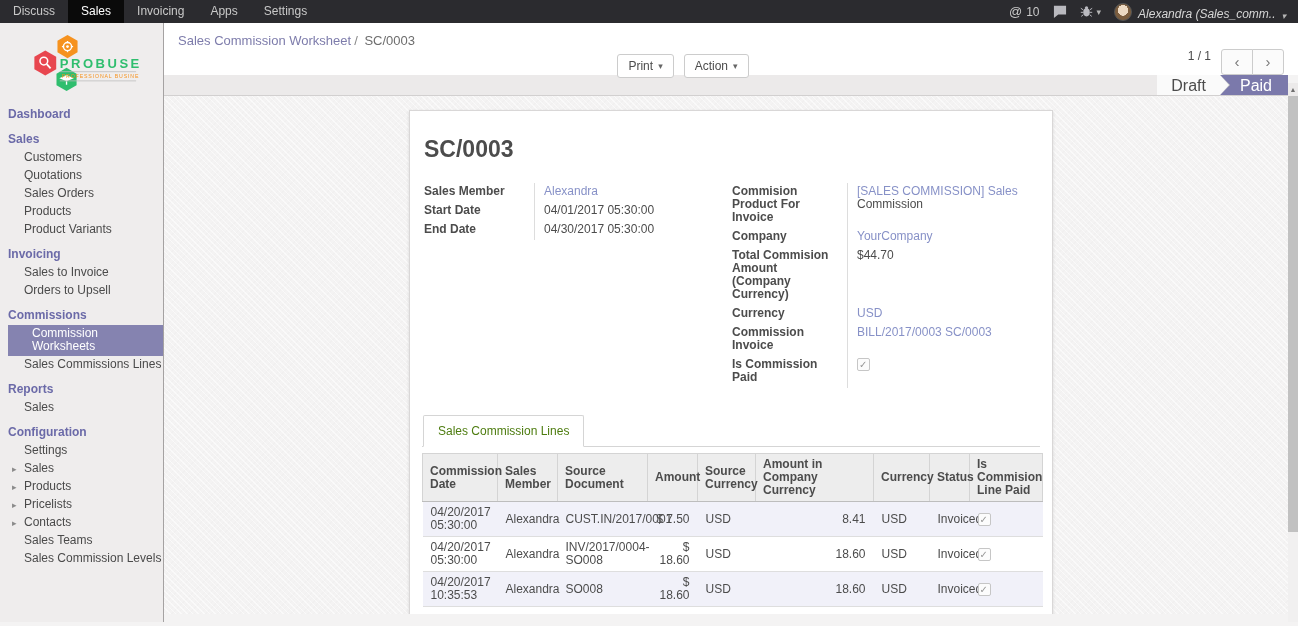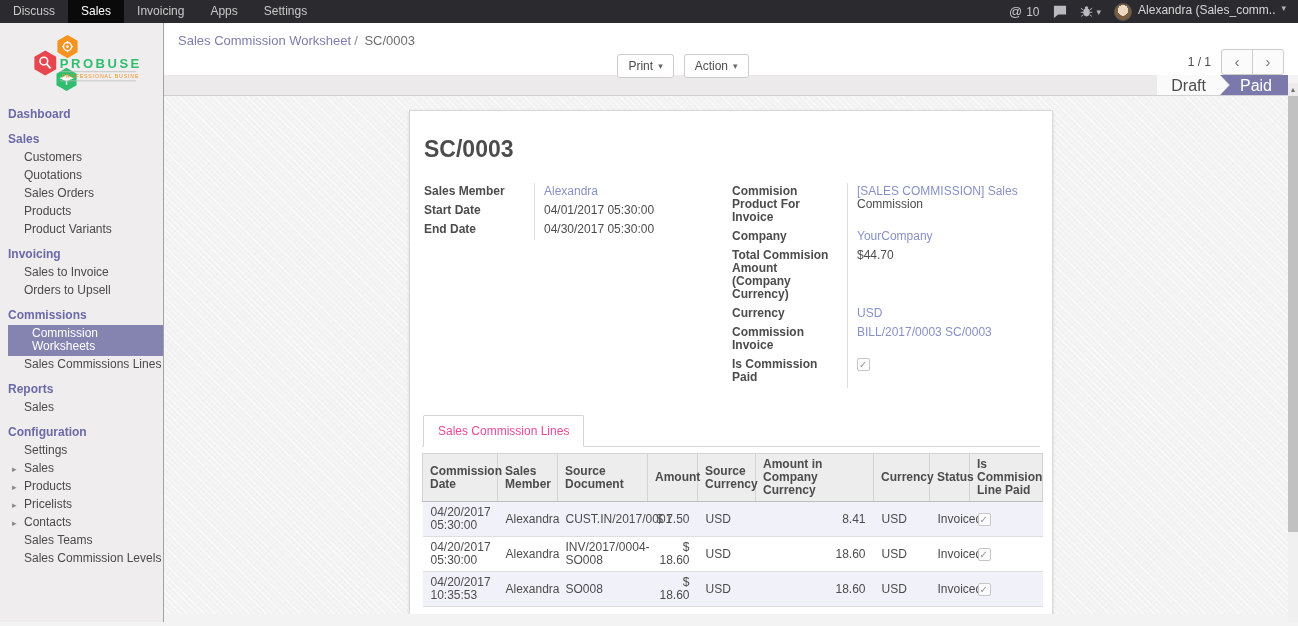--- a/index.html
+++ b/index.html
@@ -8,21 +8,21 @@
 
   
   .topbar { height:23px; background:#2b2b2f; display:flex; align-items:center; color:#c9c9c9; }
   .topbar .menu { padding:0 13px; height:27px; line-height:27px; cursor:pointer; font-size:12px; }
   .topbar .menu.active { background:#0a0a0a; color:#fff; }
   .top-right { margin-left:auto; display:flex; align-items:center; gap:13px; padding-right:12px; }
   .top-ico { display:inline-flex; align-items:center; gap:4px; cursor:pointer; }
   .at-glyph { font-size:13px; }
   .caret { font-size:9px; color:#b5b5b5; }
   .avatar { width:18px; height:18px; border-radius:50%; background:radial-gradient(circle at 50% 40%, #ecd9c3 0 42%, #7a5c3e 43% 100%); border:1px solid #555; display:inline-block; }
-  .user-wrap { display:inline-flex; align-items:flex-start; gap:6px; cursor:pointer; color:#d6d6d6; }
+  .user-wrap { display:inline-flex; align-items:flex-end; gap:6px; cursor:pointer; color:#d6d6d6;font-style:italic; }
 
   
   .main-row { display:flex; height:599px; }
   .sidebar { width:164px; background:#efeded; border-right:1px solid #a5a2a2; overflow:hidden; flex:none; }
   .main { flex:1; position:relative; background:#f4f3f3; }
 
   
   .logo-wrap { padding:9px 0 6px; display:flex; justify-content:center; }
   .side-head { color:#6b6aa8; font-weight:bold; padding:3px 0 3px 8px; margin-top:5px; cursor:pointer; }
   .side-head.first { margin-top:4px; }
@@ -32,21 +32,21 @@
 
   
   .control-panel { background:#fff; height:52px; padding:10px 14px 0; position:relative; }
   .breadcrumb { font-size:13px; }
   .breadcrumb a { color:#7d7cab; text-decoration:none; cursor:pointer; }
   .breadcrumb .sep { color:#888; padding:0 3px; }
   .breadcrumb .current { color:#6d6d6d; }
   .cp-buttons { display:flex; justify-content:center; gap:10px; margin-top:6px; transform:translateX(-48px); }
   .btn { background:#fff; border:1px solid #ccc; border-radius:3px; padding:4px 10px; font-size:12px; color:#4c4c4c; cursor:pointer; display:inline-flex; align-items:center; gap:5px; font-family:"Liberation Sans", sans-serif; }
   .btn .caret { color:#666; }
-  .pager { position:absolute; right:14px; top:26px; display:flex; align-items:center; }
+  .pager { position:absolute; right:14px; top:26px; display:flex; }
   .pager-count { margin-right:10px; color:#4c4c4c; }
   .pager-btn { width:32px; height:26px; background:#fbfbfb; border:1px solid #ccc; color:#777; font-size:15px; cursor:pointer; line-height:24px; text-align:center; }
   .pager-btn.prev { border-radius:3px 0 0 3px; }
   .pager-btn.next { border-radius:0 3px 3px 0; margin-left:-1px; }
 
   
   .status-strip { height:21px; background:#eceaea; border-bottom:1px solid #d2d0d0; display:flex; justify-content:flex-end; margin-right:10px; }
   .stage { line-height:21px; padding:0 14px; position:relative; cursor:pointer; font-size:16px; }
   .stage.inactive { background:#fafafa; color:#4c4c4c; }
   .stage.inactive::before { content:''; position:absolute; right:-10px; top:0; border-top:10.5px solid transparent; border-bottom:10.5px solid transparent; border-left:10px solid #c3c3c3; z-index:1; }
@@ -67,21 +67,21 @@
   .fgroup.right { grid-template-columns:115px 187px; width:312px; margin-left:10px; }
   .flabel { font-weight:bold; color:#4c4c4c; padding:2px 10px 4px 0; line-height:13px; }
   .fvalue { border-left:1px solid #ddd; padding:2px 0 4px 9px; line-height:13px; color:#4c4c4c; }
   .fvalue a { color:#8791c7; text-decoration:none; cursor:pointer; }
 
   .cb { display:inline-block; width:13px; height:13px; background:#fcfcfc; border:1px solid #c6c6c6; border-radius:2px; position:relative; vertical-align:middle; }
   .cb .tick { position:absolute; left:1px; top:-1px; font-size:10px; color:#979797; line-height:13px; }
 
   
   .tabs { margin-top:27px; border-bottom:1px solid #d5d5d5; padding-left:1px; }
-  .tab { display:inline-block; background:#fff; border:1px solid #d5d5d5; border-bottom:1px solid #fff; margin-bottom:-1px; padding:8px 14px; border-radius:2px 2px 0 0; cursor:pointer; color:#ec4899; }
+  .tab { display:inline-block; background:#fff; border:1px solid #d5d5d5; border-bottom:1px solid #fff; margin-bottom:-1px; padding:8px 14px; border-radius:2px 2px 0 0; cursor:pointer; color:#4d7c0f; }
 
   
   table.lines { width:620px; border-collapse:collapse; table-layout:fixed; margin-top:6px; font-size:12px; color:#4c4c4c; }
   .lines thead th { background:#ededed; border:1px solid #d4d4d4; border-bottom-color:#bdbdbd; font-weight:bold; text-align:left; padding:4px 7px; line-height:13px; vertical-align:middle; }
   .lines tbody td { padding:4px 8px; line-height:13px; vertical-align:middle; border-bottom:1px solid #dedede; }
   .lines tbody tr.odd { background:#f1f1f9; }
   .lines td.num, .lines tfoot td.num { text-align:right; }
   .lines tbody tr.spacer td { height:18px; border-bottom:none; background:#fff; padding:0; }
 
   

